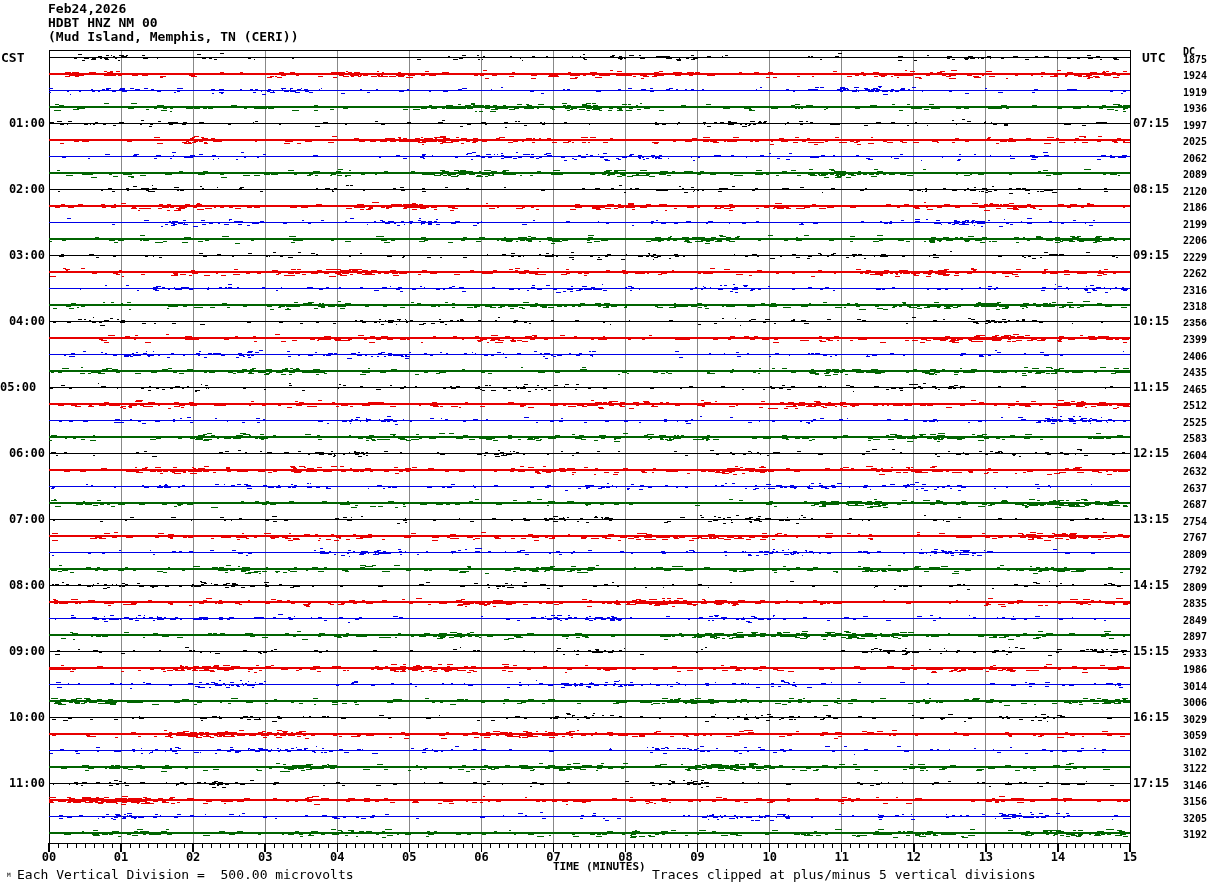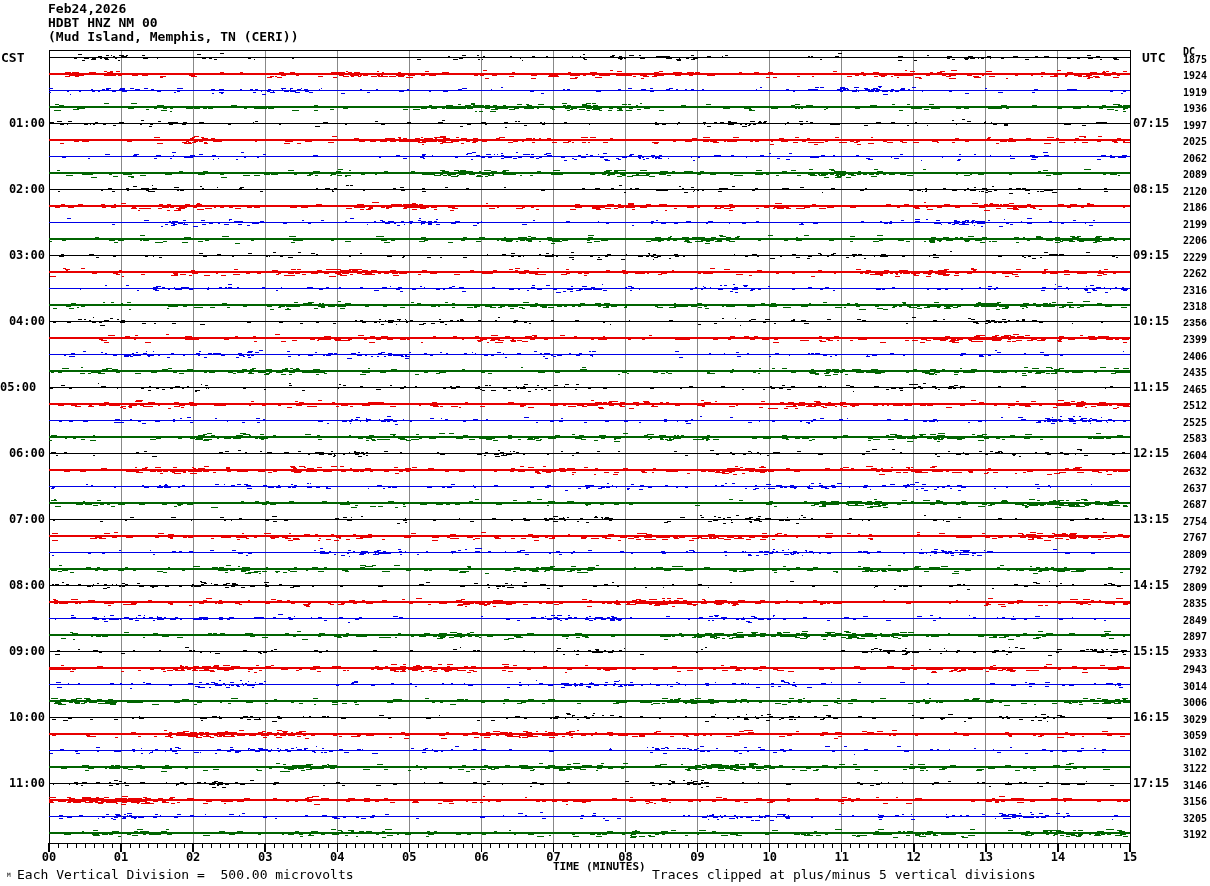--- a/index.html
+++ b/index.html
@@ -334,21 +334,21 @@
       <div class="abs dc-value" style="left:1183px;top:499px;">2687</div>
       <div class="abs dc-value" style="left:1183px;top:515.5px;">2754</div>
       <div class="abs dc-value" style="left:1183px;top:532px;">2767</div>
       <div class="abs dc-value" style="left:1183px;top:548.5px;">2809</div>
       <div class="abs dc-value" style="left:1183px;top:565px;">2792</div>
       <div class="abs dc-value" style="left:1183px;top:581.5px;">2809</div>
       <div class="abs dc-value" style="left:1183px;top:598px;">2835</div>
       <div class="abs dc-value" style="left:1183px;top:614.5px;">2849</div>
       <div class="abs dc-value" style="left:1183px;top:631px;">2897</div>
       <div class="abs dc-value" style="left:1183px;top:647.5px;">2933</div>
-      <div class="abs dc-value" style="left:1183px;top:664px;">2943</div>
+      <div class="abs dc-value" style="left:1183px;top:664px;">1986</div>
       <div class="abs dc-value" style="left:1183px;top:680.5px;">3014</div>
       <div class="abs dc-value" style="left:1183px;top:697px;">3006</div>
       <div class="abs dc-value" style="left:1183px;top:713.5px;">3029</div>
       <div class="abs dc-value" style="left:1183px;top:730px;">3059</div>
       <div class="abs dc-value" style="left:1183px;top:746.5px;">3102</div>
       <div class="abs dc-value" style="left:1183px;top:763px;">3122</div>
       <div class="abs dc-value" style="left:1183px;top:779.5px;">3146</div>
       <div class="abs dc-value" style="left:1183px;top:796px;">3156</div>
       <div class="abs dc-value" style="left:1183px;top:812.5px;">3205</div>
       <div class="abs dc-value" style="left:1183px;top:829px;">3192</div>

